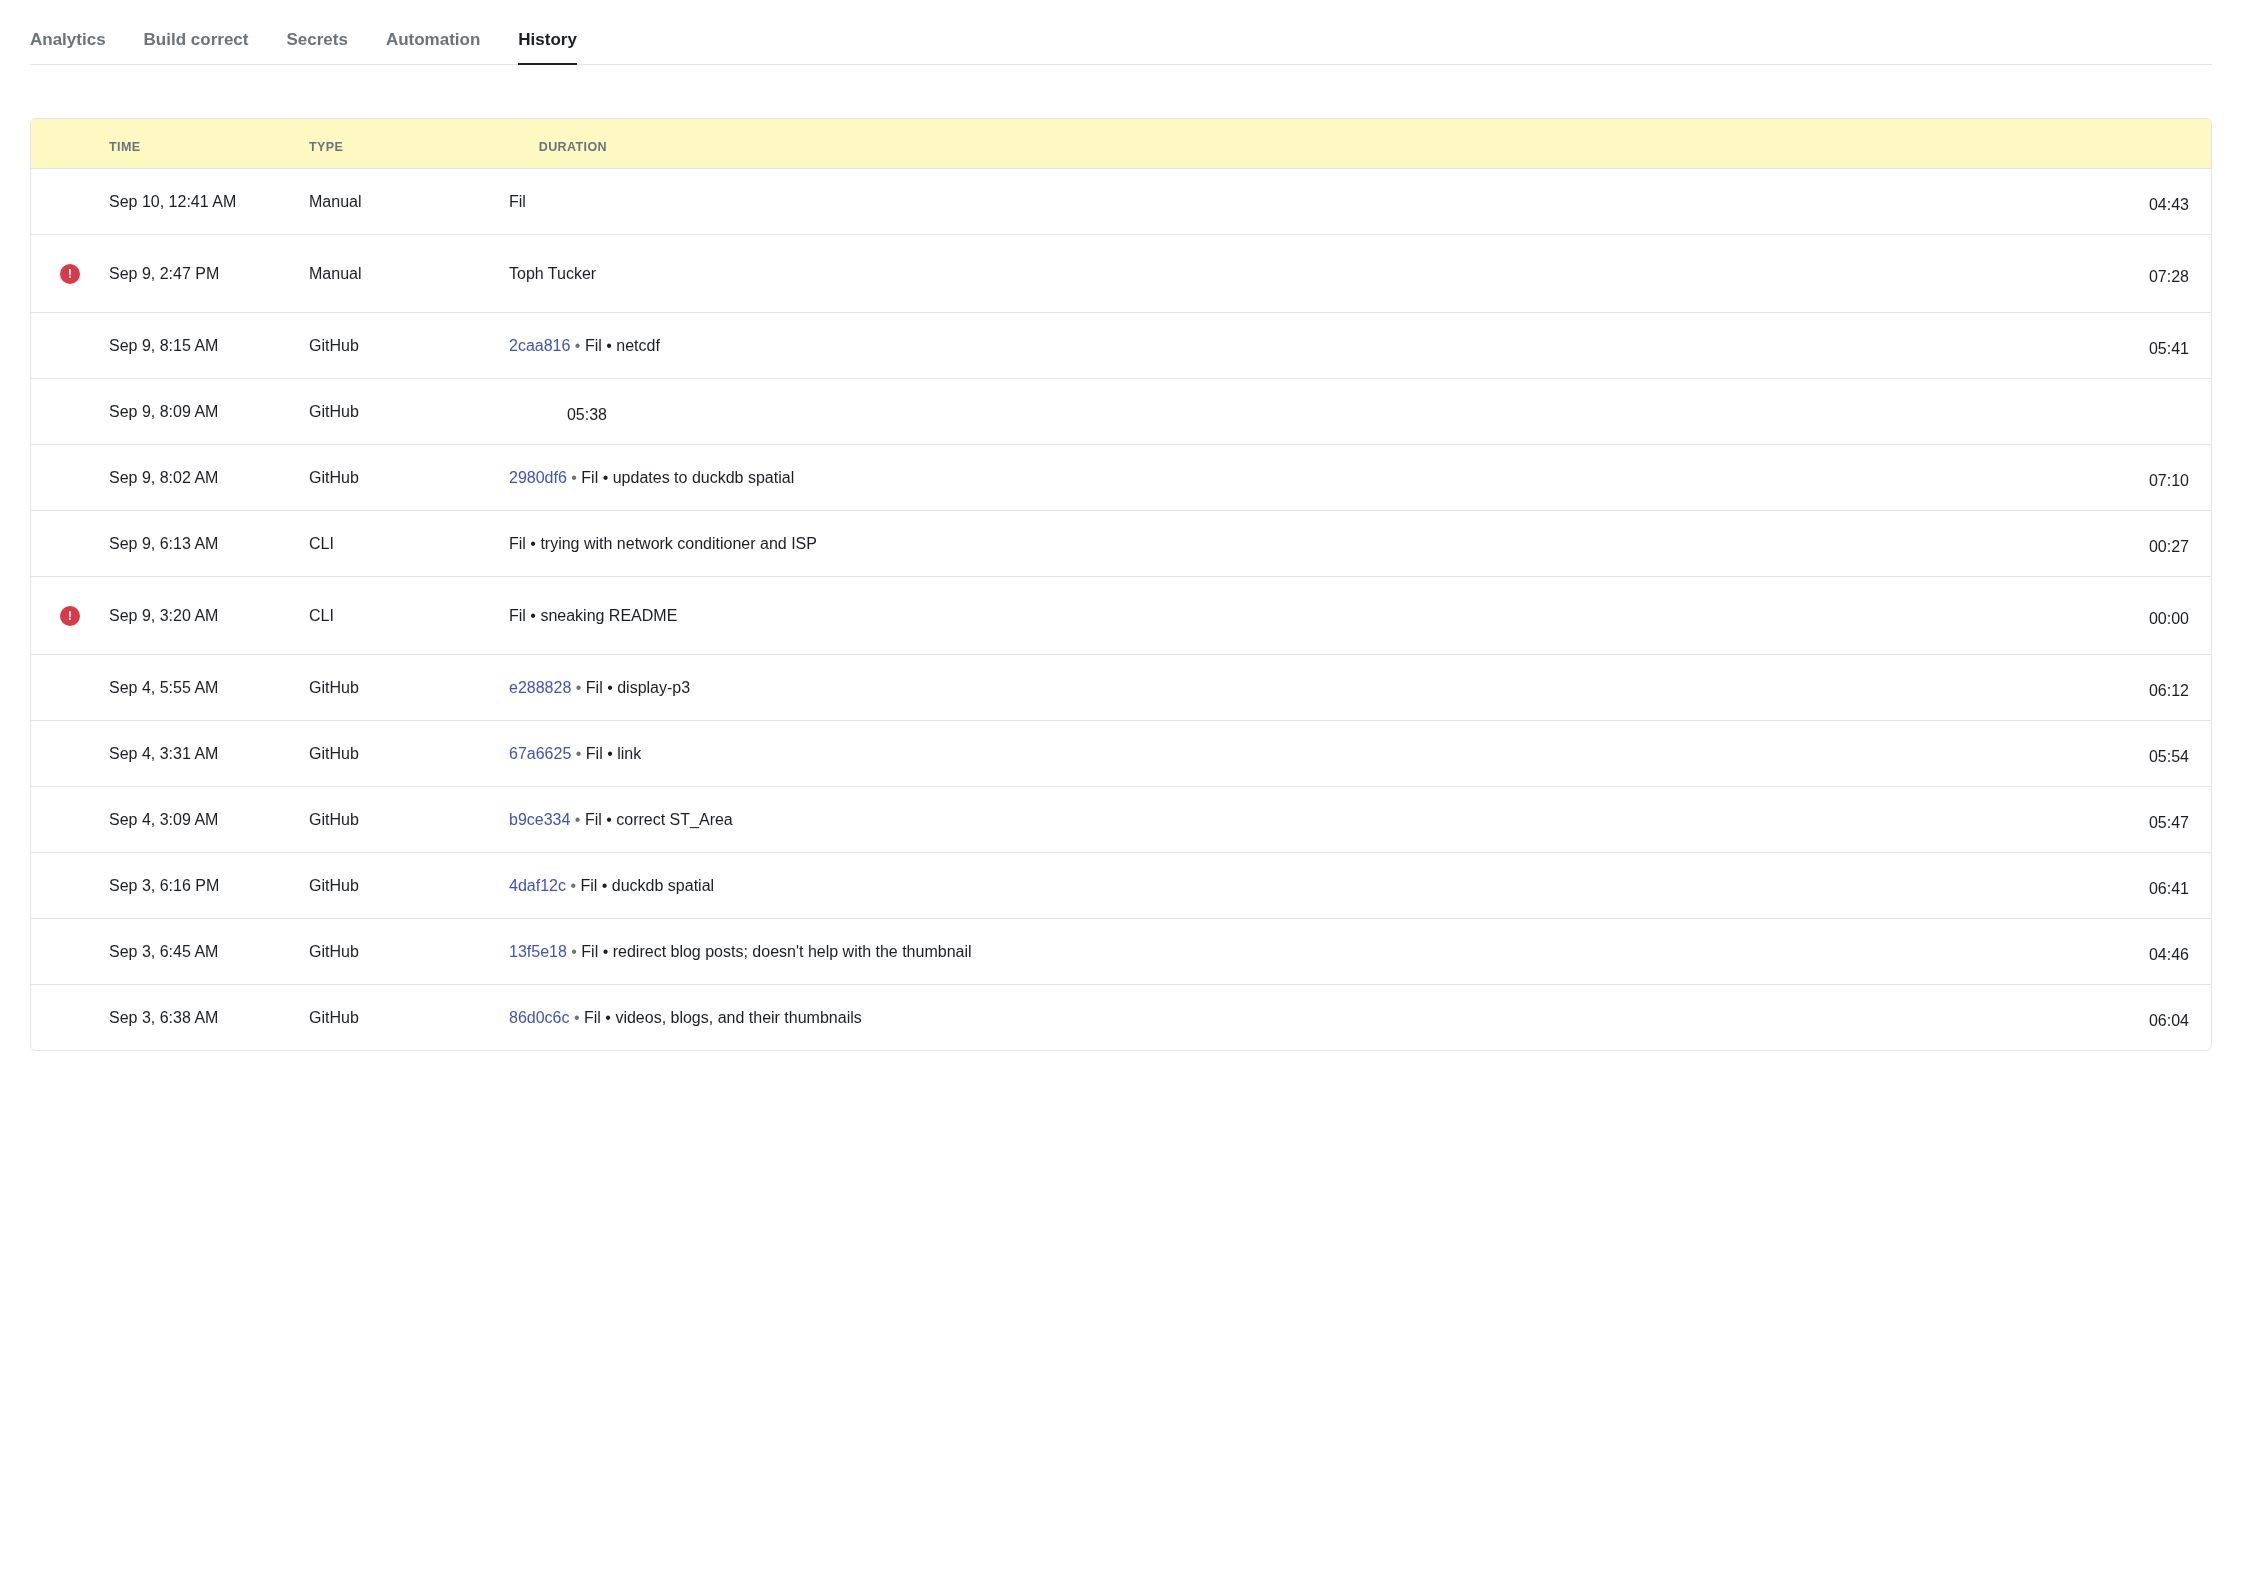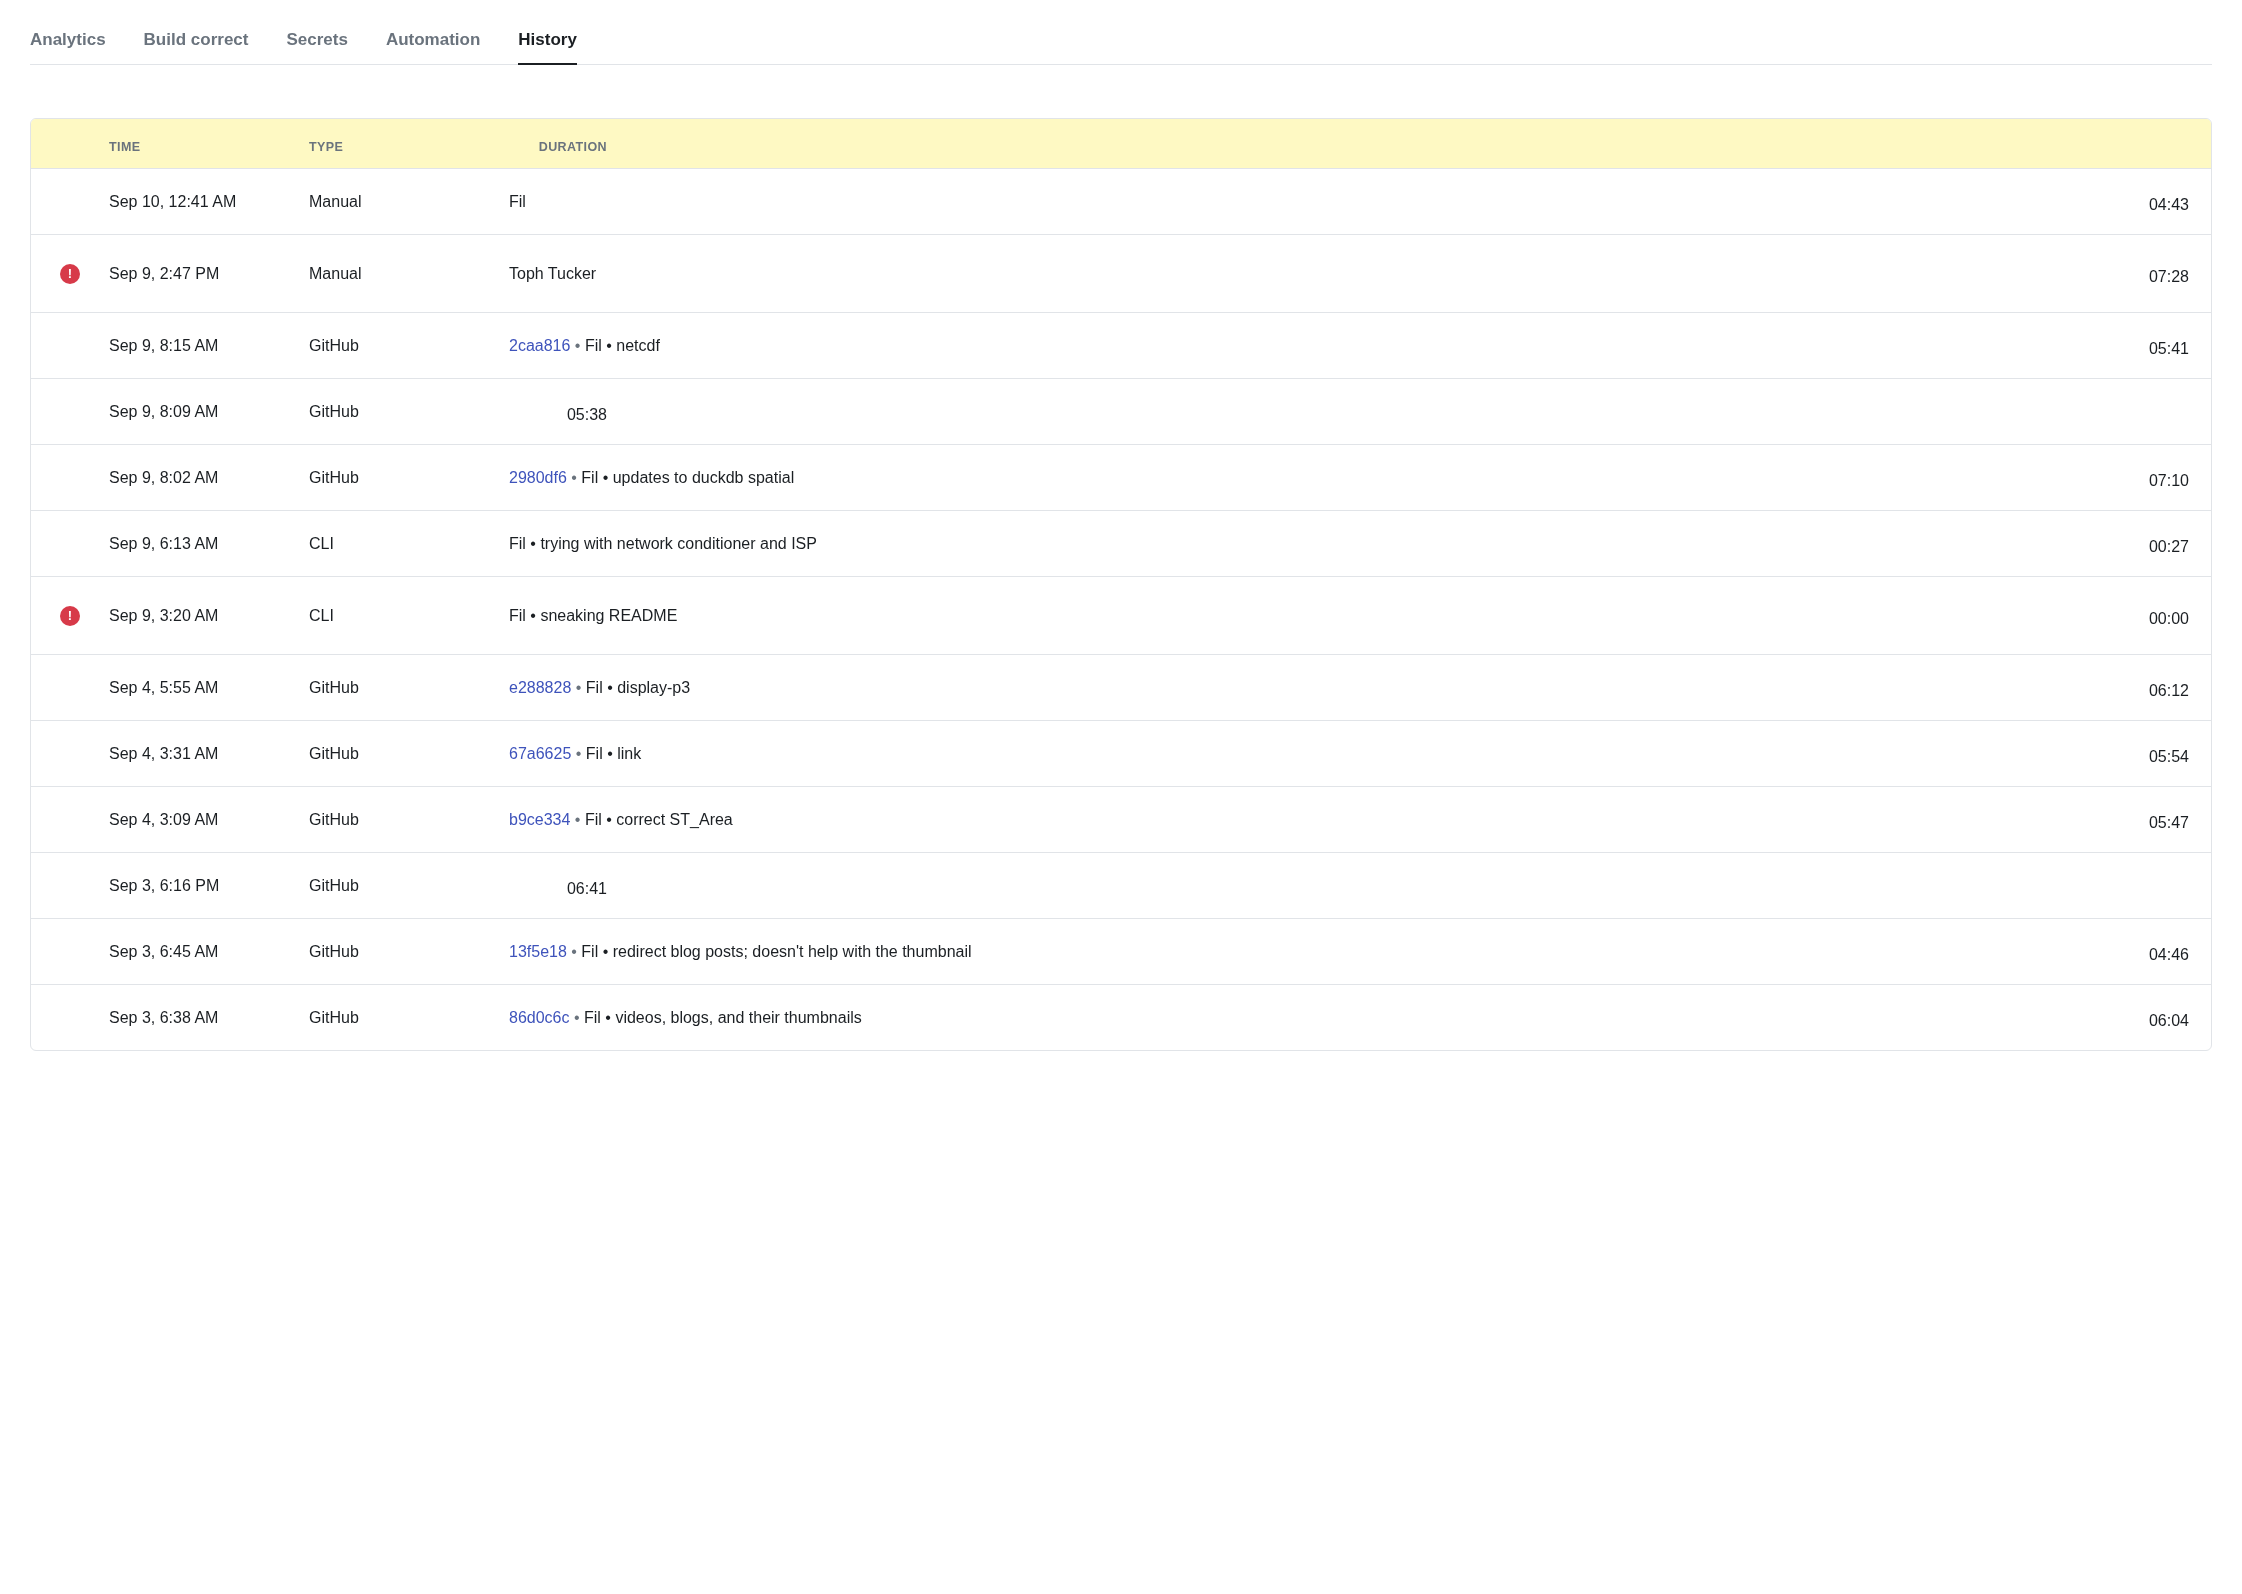--- a/index.html
+++ b/index.html
@@ -207,20 +207,21 @@
         <div class="col-status"></div>
         <div class="col-time">Sep 4, 3:09 AM</div>
         <div class="col-type">GitHub</div>
         <div class="col-details"><a class="commit-link">b9ce334</a><span class="sep"> • </span><span class="details-text">Fil • correct ST_Area</span></div>
         <div class="col-duration">05:47</div>
       </div>
       <div class="trow">
         <div class="col-status"></div>
         <div class="col-time">Sep 3, 6:16 PM</div>
         <div class="col-type">GitHub</div>
+        <div class="col-details"><a class="commit-link">4daf12c</a><span class="sep"> • </span><span class="details-text">Fil • duckdb spatial</span></div>
         <div class="col-duration">06:41</div>
       </div>
       <div class="trow">
         <div class="col-status"></div>
         <div class="col-time">Sep 3, 6:45 AM</div>
         <div class="col-type">GitHub</div>
         <div class="col-details"><a class="commit-link">13f5e18</a><span class="sep"> • </span><span class="details-text">Fil • redirect blog posts; doesn't help with the thumbnail</span></div>
         <div class="col-duration">04:46</div>
       </div>
       <div class="trow">

